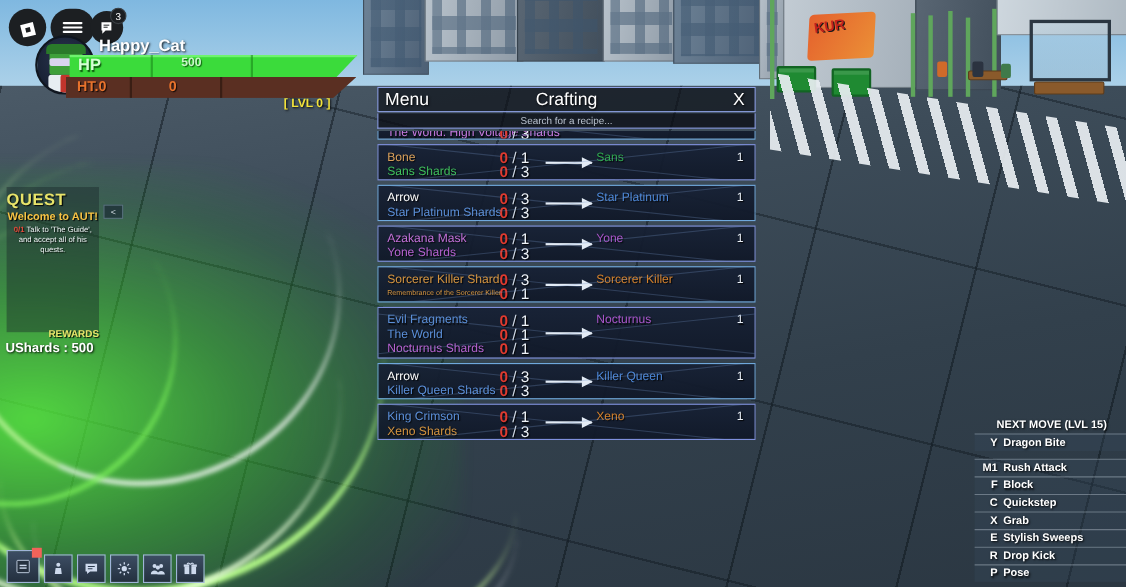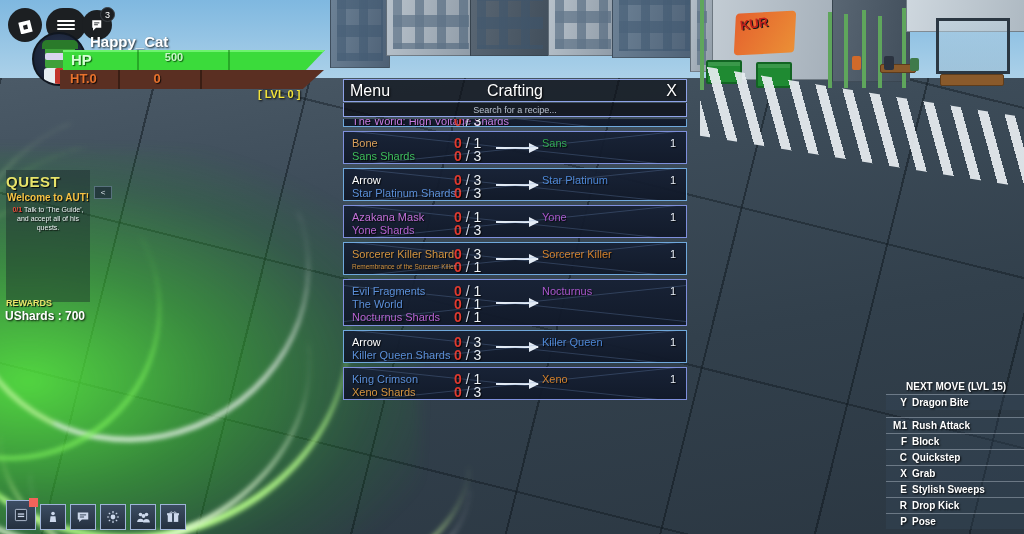--- a/index.html
+++ b/index.html
@@ -179,21 +179,21 @@
     margin: 3px 4px 0 4px; font-size: 7px; color:#eef3f5; line-height: 1.25;
     text-align:center; text-shadow:1px 1px 1px rgba(0,0,0,.9);
   }
   .quest-obj .cnt { color:#e84a3a; font-weight:bold; }
   .quest-collapse {
     position:absolute; right:-22px; top:16px; width:18px; height:13px;
     background: rgba(30,45,55,.75); border:1px solid rgba(140,170,190,.5);
     color:#dfe8ee; font-size:8px; display:flex; align-items:center; justify-content:center;
   }
   .rewards-title {
-    position:absolute; left:0; right:0; top:128px; text-align:left;
+    position:absolute; left:0; right:0; top:128px; text-align:right;
     color:#e8e46a; font-size:9px; font-weight:bold; text-shadow:1px 1px 1px rgba(0,0,0,.9);
   }
   .rewards-val {
     position:absolute; left:-6px; right:0; top:139px; text-align:center;
     color:#ffffff; font-size:12px; font-weight:bold; text-shadow:1px 1px 2px rgba(0,0,0,.9);
   }
 
   
   .craft-window {
     position: absolute; left: 343px; top: 79px; width: 344px; height: 353px;
@@ -428,21 +428,21 @@
 
   <div class="quest-panel">
     <div class="quest-title">QUEST</div>
     <div class="quest-name">Welcome to AUT!</div>
     <div class="quest-obj">
       <span class="cnt">0/1</span>
       <span>Talk to 'The Guide', and accept all of his quests.</span>
     </div>
     <div class="quest-collapse">&lt;</div>
     <div class="rewards-title">REWARDS</div>
-    <div class="rewards-val">UShards : 700</div>
+    <div class="rewards-val">UShards : 500</div>
   </div>
 
   <div class="craft-window">
     <div class="craft-header">
       <div class="craft-menu-btn">Menu</div>
       <div class="craft-title">Crafting</div>
       <div class="craft-close">X</div>
     </div>
     <div class="craft-search">
       <span>Search for a recipe...</span>

